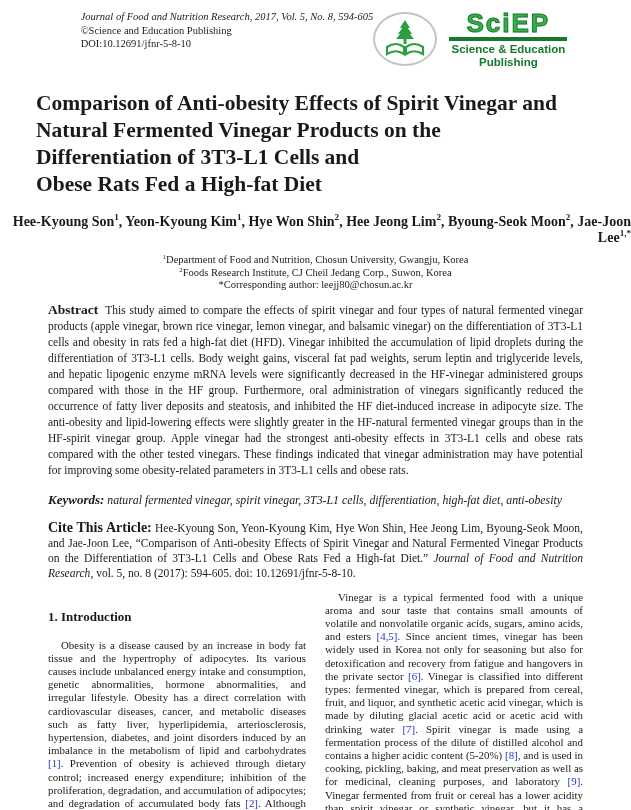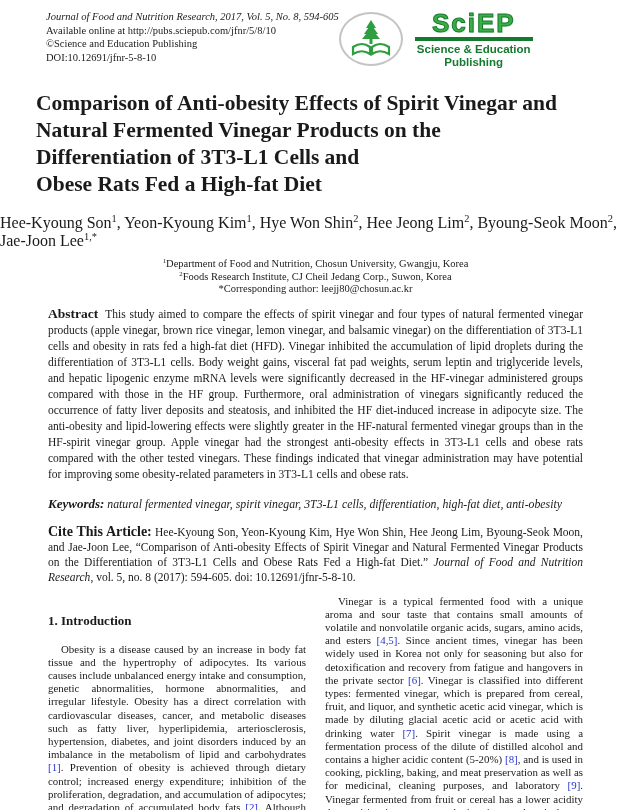--- a/index.html
+++ b/index.html
@@ -14,21 +14,21 @@
     position:relative;
     width:631px;height:810px;
     margin:0 auto;
     background:#ffffff;
     overflow:hidden;
     color:var(--text);
     font-family:"Liberation Serif","DejaVu Serif",serif;
   }
   
   .header{
-    display:flex;justify-content:flex-start;align-items:flex-start;
+    display:flex;justify-content:center;align-items:flex-start;
     padding:10px 28px 0 46px;
   }
   .header-meta{font-size:10.5px;line-height:13.5px;}
   .header-meta .jline{font-style:italic;}
   
   .logo{display:flex;align-items:center;gap:11px;}
   .logo-oval{
     width:64px;height:54px;border-radius:50%;
     border:2px solid #c4c4c4;background:#fff;
     display:flex;align-items:center;justify-content:center;
@@ -47,21 +47,21 @@
   .logo-tagline{
     font-family:"Liberation Sans","DejaVu Sans",sans-serif;
     font-weight:bold;font-size:11.5px;line-height:12.5px;
     color:var(--logo_dark_green);text-align:center;
   }
   
   .title{
     margin-top:22px;text-align:left;
     font-weight:bold;font-size:21.5px;line-height:27px;padding-left:36px;
   }
-  .authors{margin-top:16px;text-align:left;font-weight:normal;font-size:16px;}
+  .authors{margin-top:16px;text-align:right;font-weight:bold;font-size:14px;}
   .affils{margin-top:8px;text-align:center;font-size:10.5px;line-height:12.5px;}
   sup{font-size:0.65em;vertical-align:super;line-height:0;}
   
   .content{margin:10px 48px;}
   .abstract{margin-top:7px;text-align:justify;font-size:11.5px;line-height:16px;}
   .abstract-label{font-weight:bold;font-size:13.5px;margin-right:7px;}
   .keywords{margin-top:14px;font-size:11.8px;}
   .kw-label{font-weight:bold;font-style:italic;font-size:13px;}
   .kw-text{font-style:italic;}
   .cite-block{margin-top:12px;text-align:justify;font-size:11.5px;line-height:15px;}
@@ -78,21 +78,20 @@
   .cite{color:var(--citation);margin-top:44px;}
 </style>
 </head>
 <body>
 
 <div class="page">
 
   <div class="header">
     <div class="header-meta">
       <div class="jline">Journal of Food and Nutrition Research, 2017, Vol. 5, No. 8, 594-605</div>
-      <div>Available online at http://pubs.sciepub.com/jfnr/5/8/10</div>
       <div>©Science and Education Publishing</div>
       <div>DOI:10.12691/jfnr-5-8-10</div>
     </div>
     <div class="logo">
       <div class="logo-oval">
         <svg width="44" height="44" viewBox="0 0 44 44" aria-hidden="true">
           <rect x="20.5" y="20" width="3" height="7" fill="#2e9e41"></rect>
           <polygon points="22,3 27,11 17,11" fill="#2e9e41"></polygon>
           <polygon points="22,7 29,17 15,17" fill="#2e9e41"></polygon>
           <polygon points="22,11 31,22 13,22" fill="#2e9e41"></polygon>

